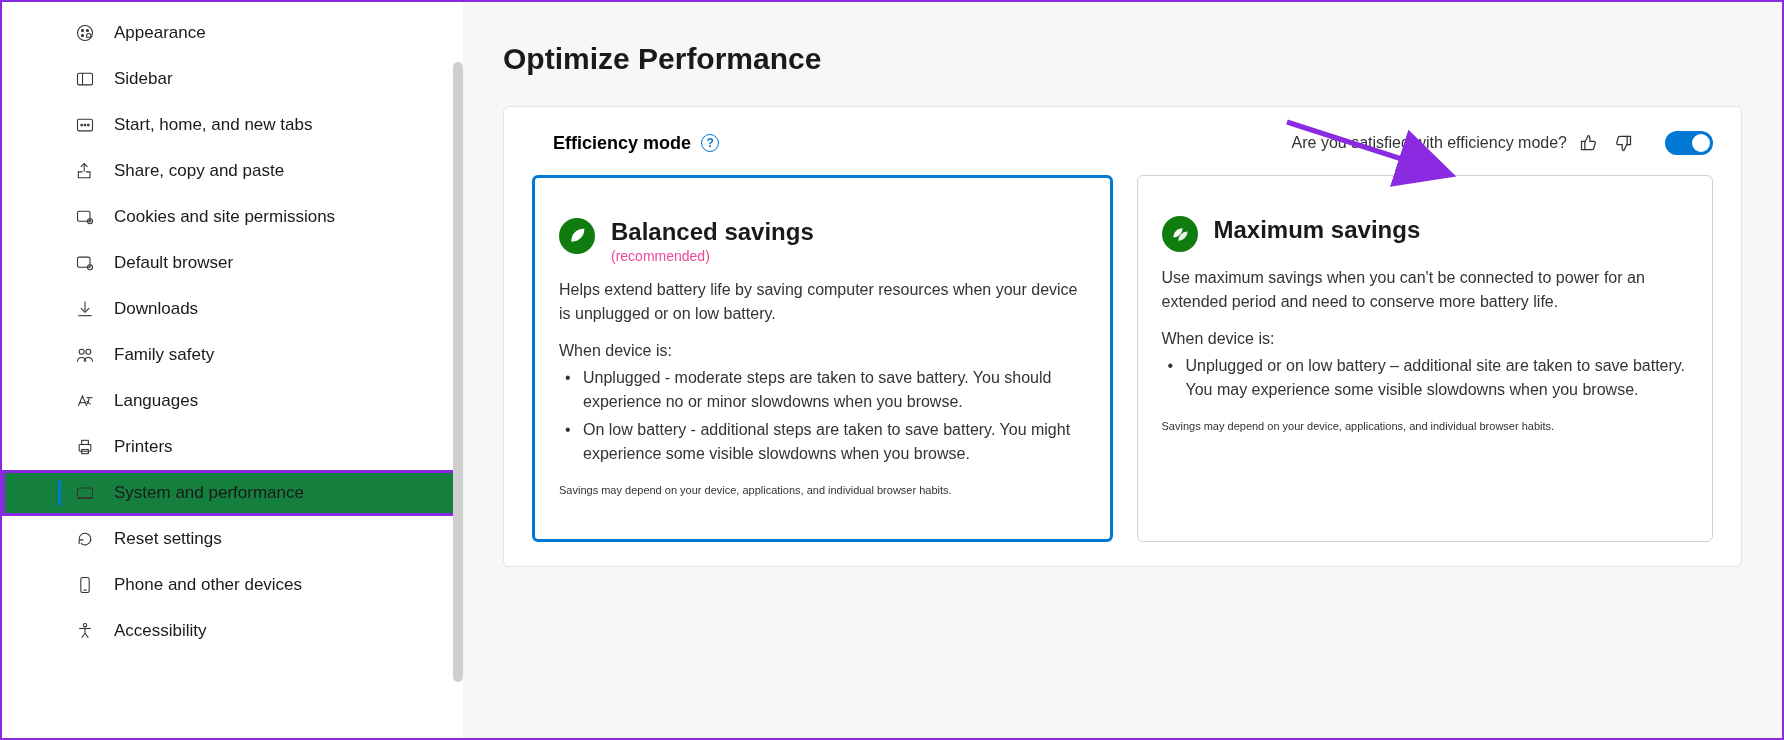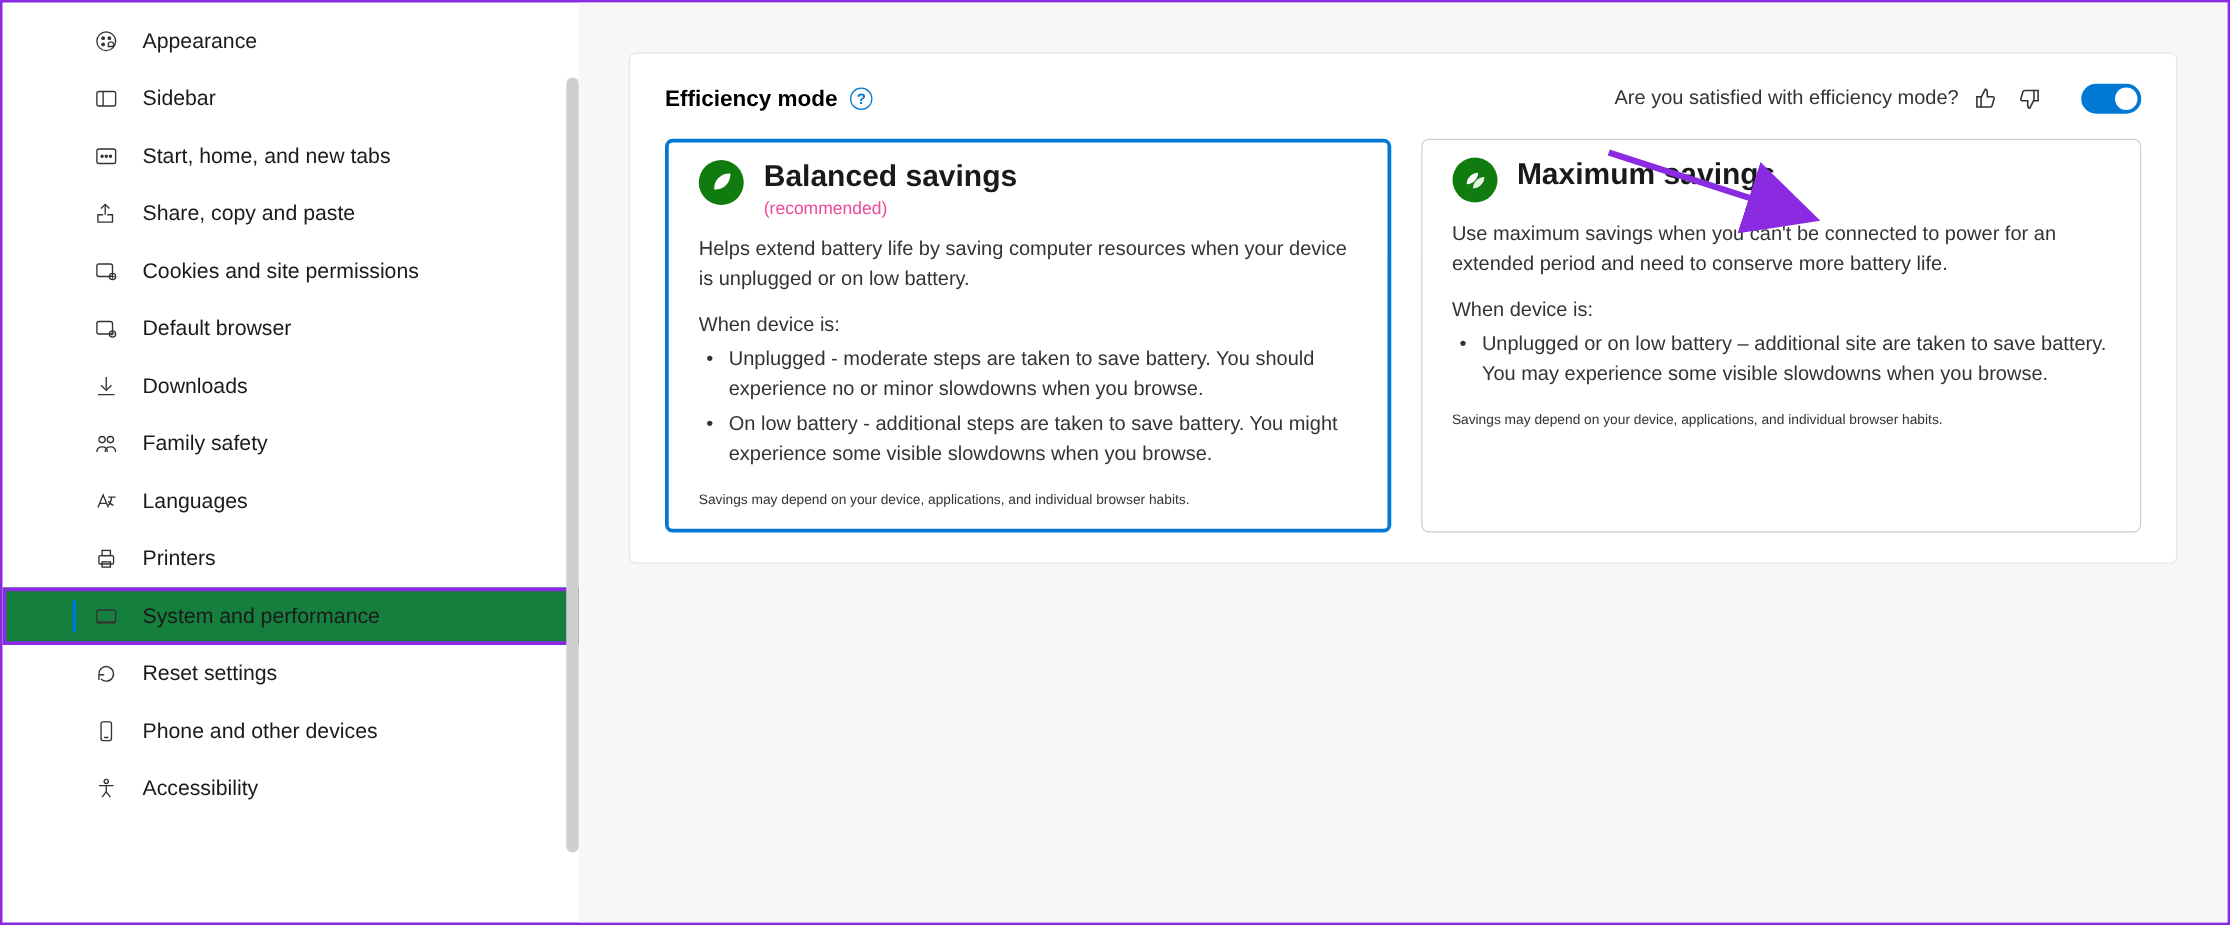--- a/index.html
+++ b/index.html
@@ -87,20 +87,21 @@
 }
 .card-header {
   display: flex;
   align-items: center;
   margin-bottom: 20px;
   gap: 10px;
 }
 .card-title {
   font-size: 18px;
   font-weight: 600;
+  margin-left: 21px;
 }
 .help-icon {
   width: 18px;
   height: 18px;
   border: 1.5px solid #0078d4;
   border-radius: 50%;
   display: flex;
   align-items: center;
   justify-content: center;
   color: #0078d4;
@@ -141,21 +142,21 @@
   border-radius: 50%;
 }
 .options {
   display: flex;
   gap: 24px;
 }
 .option-card {
   flex: 1;
   border: 1px solid #d0d0d0;
   border-radius: 6px;
-  padding: 14px 24px;
+  padding: 40px 24px;
 }
 .option-card.selected {
   border: 3px solid #0078d4;
 }
 .option-head {
   display: flex;
   align-items: flex-start;
   gap: 16px;
   margin-bottom: 14px;
 }
@@ -364,20 +365,21 @@
             <path d="M12 9 v6"></path>
             <path d="M8 20 l4 -5 l4 5"></path>
           </svg>
         </span>
       <span>Accessibility</span>
     </div>
     <div class="sidebar-scroll"></div>
   </div>
 
   <div class="main">
+    <h1 class="section-title">Optimize Performance</h1>
     <div class="card">
       <div class="card-header">
         <span class="card-title">Efficiency mode</span>
         <span class="help-icon">?</span>
         <span class="spacer"></span>
         <span class="feedback-text">Are you satisfied with efficiency mode?</span>
         <span class="thumb-btn">
             <svg viewBox="0 0 24 24">
               <path d="M7 10 v10 H3 V10 z"></path>
               <path d="M7 11 l4 -8 c1 0 2 1 2 3 v4 h5 c1 0 2 1 1.5 2 l-2 7 c-0.3 1 -1 1 -2 1 H7"></path>

